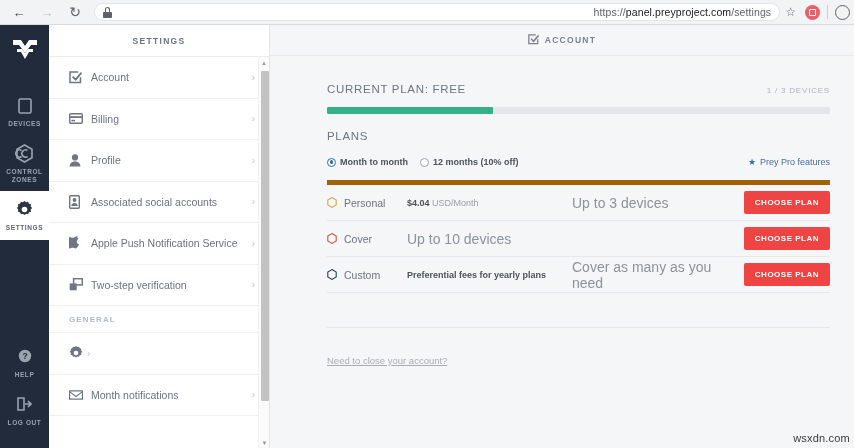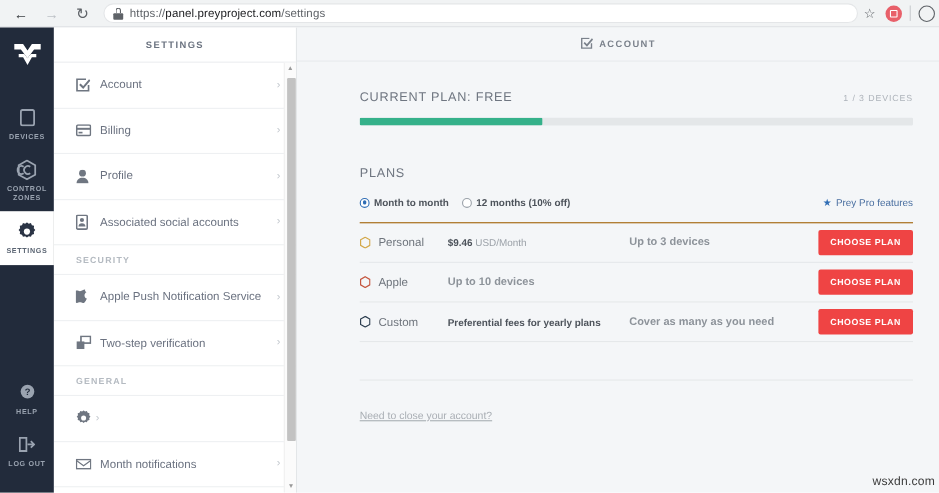--- a/index.html
+++ b/index.html
@@ -25,20 +25,21 @@
     color: #5f6368; font-size: 13px; line-height: 1;
   }
   .nav-btn.back { color: #3c4043; margin-left: 8px; }
   .nav-btn.fwd { color: #bdc1c6; }
   .nav-btn.reload { color: #5f6368; font-size: 14px; }
   .omnibox {
     margin-left: 8px; height: 18px; flex: 1; max-width: 712px;
     background: #ffffff; border-radius: 9px;
     display: flex; align-items: center; padding: 0 8px;
     border: 1px solid #e4e6e8;
+    justify-content: space-between;
   }
   .lock-icon { width: 9px; height: 11px; position: relative; margin-right: 6px; flex: none; }
   .lock-icon .body { position: absolute; bottom: 0; left: 0; width: 9px; height: 6px; background: #5f6368; border-radius: 1px; }
   .lock-icon .shackle { position: absolute; top: 0; left: 2px; width: 5px; height: 5px; border: 1.3px solid #5f6368; border-bottom: none; border-radius: 3px 3px 0 0; }
   .url { font-size: 10.5px; color: #202124; white-space: nowrap; letter-spacing: .1px; }
   .url .dim { color: #5f6368; }
   .chrome-right { display: flex; align-items: center; gap: 4px; margin-right: 4px; }
   .star-outline { font-size: 12px; color: #5f6368; padding: 0 5px; }
   .ext-badge { width: 15px; height: 15px; border-radius: 50%; background: #e8606a; display: flex; align-items: center; justify-content: center; }
   .ext-badge .inner { width: 7px; height: 7px; border: 1.6px solid #fff; border-radius: 1px; }
@@ -123,25 +124,25 @@
     background: transparent;
   }
   .plan-head { display: flex; align-items: baseline; justify-content: space-between; }
   .plan-title { font-size: 11.5px; letter-spacing: .7px; color: #6f7681; }
   .plan-count { font-size: 8px; letter-spacing: .8px; color: #adb3ba; }
   .progress-track {
     margin-top: 12px; height: 7px; background: #e4e7e9; border-radius: 1px; overflow: hidden;
   }
   .progress-fill { height: 100%; background: #35b18a; border-radius: 1px; }
 
-  .plans-block { margin-top: 38px; }
+  .plans-block { margin-top: 16px; }
   .plans-label { font-size: 11.5px; letter-spacing: .7px; color: #6f7681; }
   .billing-row {
     margin-top: 15px; display: flex; align-items: center;
-    padding-bottom: 13px; border-bottom: 1px solid #a16207;
+    padding-bottom: 13px; border-bottom: 5px solid #a16207;
   }
   .radio-opt { display: flex; align-items: center; cursor: pointer; margin-right: 12px; }
   .radio {
     width: 9px; height: 9px; border-radius: 50%; border: 1.4px solid #9aa1a9;
     margin-right: 4px; position: relative; flex: none; background: #fff;
   }
   .radio.checked { border-color: #2f6db5; }
   .radio.checked::after {
     content: ""; position: absolute; inset: 1.6px; border-radius: 50%; background: #2f6db5;
   }
@@ -152,21 +153,21 @@
   .plan-row {
     display: flex; align-items: center; height: 36px;
     border-bottom: 1px solid #e5e8ea;
   }
   .plan-name-cell { width: 80px; display: flex; align-items: center; gap: 7px; }
   .hexagon { width: 10px; height: 11px; flex: none; }
   .plan-name { font-size: 10.5px; color: #6f757d; }
   .plan-price-cell { width: 165px; font-size: 9px; color: #9aa0a7; }
   .plan-price-cell .amount { font-size: 9px; color: #4d535b; font-weight: 700; }
   .plan-price-cell .special { font-size: 9px; color: #4d535b; font-weight: 700; }
-  .plan-devices { flex: 1; font-size: 10px; color: #8d939a; font-weight: bold; }
+  .plan-devices { flex: 1; font-size: 14px; color: #8d939a; }
   .choose-btn {
     background: #ef4444; color: #ffffff; border: none; border-radius: 2px;
     font-size: 8px; font-weight: 700; letter-spacing: .5px;
     padding: 7px 11px; cursor: pointer;
     font-family: "Liberation Sans", sans-serif;
   }
 
   .close-section { margin-top: 34px; padding-top: 22px; border-top: 1px solid #e5e8ea; }
   .close-link { font-size: 9.5px; color: #a9aeb4; cursor: pointer; text-decoration: underline; }
 
@@ -305,21 +306,20 @@
           <svg width="11" height="14" viewBox="0 0 11 14">
               <rect x="0.7" y="0.7" width="9.6" height="12.6" rx="1" fill="none" stroke="currentColor" stroke-width="1.4"></rect>
               <circle cx="5.5" cy="5" r="1.9" fill="currentColor"></circle>
               <path d="M2.3 11 c0-1.9 1.4-3 3.2-3 s3.2 1.1 3.2 3 z" fill="currentColor"></path>
             </svg>
         </span>
         <span class="lbl">Associated social accounts</span>
         <span class="slist-chevron">›</span>
       </div>
 
-      <div class="slist-group">SECURITY</div>
 
       <div class="slist-item">
         <span class="ic">
           <svg width="12" height="14" viewBox="0 0 12 14" fill="currentColor">
               <path d="M8.3 0 c-.9.1-1.9.7-2.5 1.4 -.5.7-.9 1.6-.8 2.6 1 .1 2-.5 2.6-1.2 .6-.7 1-1.7 .7-2.8z"></path>
               <path d="M10.9 10.4 c-.4.9-.6 1.3-1.1 2.1 -.7 1.1-1.7 2.4-2.9 2.4 -1.1 0-1.4-.7-2.9-.7 -1.5 0-1.8.7-2.9.7 -1.2 0-2.1-1.2-2.8-2.2 -1.9-2.9-2.1-6.3-.9-8.1 .8-1.3 2.1-2 3.4-2 1.3 0 2.1.7 3.2.7 1 0 1.7-.7 3.2-.7 1.1 0 2.3.6 3.2 1.7 -2.8 1.5-2.4 5.5.5 6.1z" transform="translate(0,-1.2) scale(0.92)"></path>
             </svg>
         </span>
         <span class="lbl">Apple Push Notification Service</span>
         <span class="slist-chevron">›</span>
@@ -411,33 +411,33 @@
         </div>
 
         <div class="plan-row">
           <div class="plan-name-cell">
             <svg class="hexagon" viewBox="0 0 10 11">
                 <path d="M5 0.6 L9.2 3 V8 L5 10.4 L0.8 8 V3 Z" fill="none" stroke="#d3a84a" stroke-width="1.1"></path>
               </svg>
             <span class="plan-name">Personal</span>
           </div>
           <div class="plan-price-cell">
-            <span class="amount">$9.46</span>
+            <span class="amount">$4.04</span>
             <span>USD/Month</span>
           </div>
           <div class="plan-devices">Up to 3 devices</div>
           <button class="choose-btn">CHOOSE PLAN</button>
         </div>
 
         <div class="plan-row">
           <div class="plan-name-cell">
             <svg class="hexagon" viewBox="0 0 10 11">
                 <path d="M5 0.6 L9.2 3 V8 L5 10.4 L0.8 8 V3 Z" fill="none" stroke="#c4553e" stroke-width="1.1"></path>
               </svg>
-            <span class="plan-name">Apple</span>
+            <span class="plan-name">Cover</span>
           </div>
           <div class="plan-devices">Up to 10 devices</div>
           <button class="choose-btn">CHOOSE PLAN</button>
         </div>
 
         <div class="plan-row">
           <div class="plan-name-cell">
             <svg class="hexagon" viewBox="0 0 10 11">
                 <path d="M5 0.6 L9.2 3 V8 L5 10.4 L0.8 8 V3 Z" fill="none" stroke="#2c3e50" stroke-width="1.1"></path>
               </svg>

